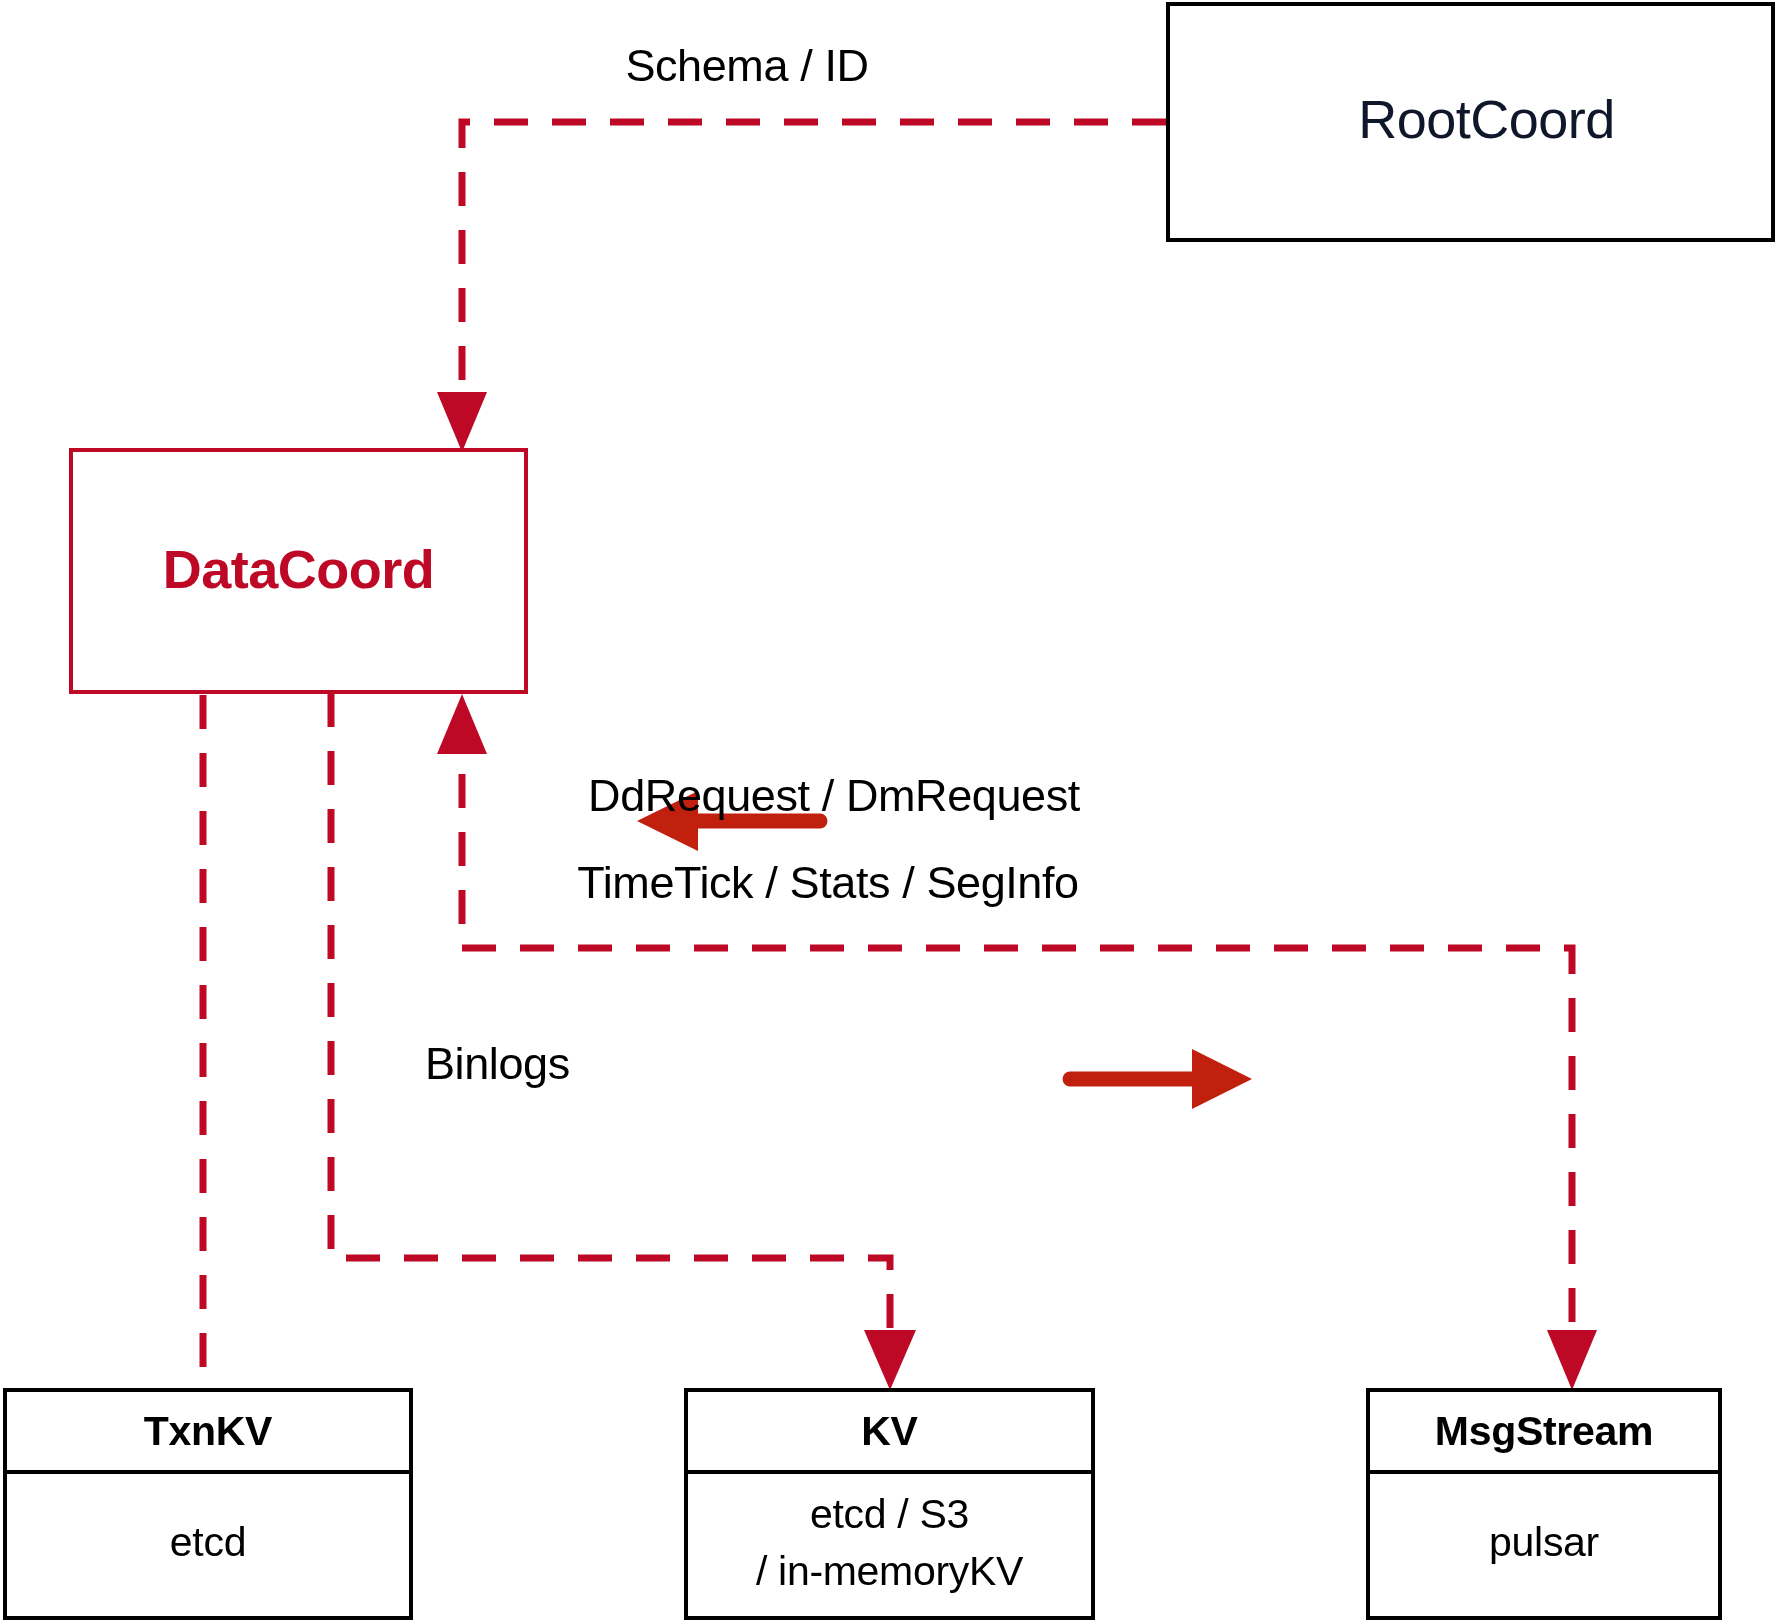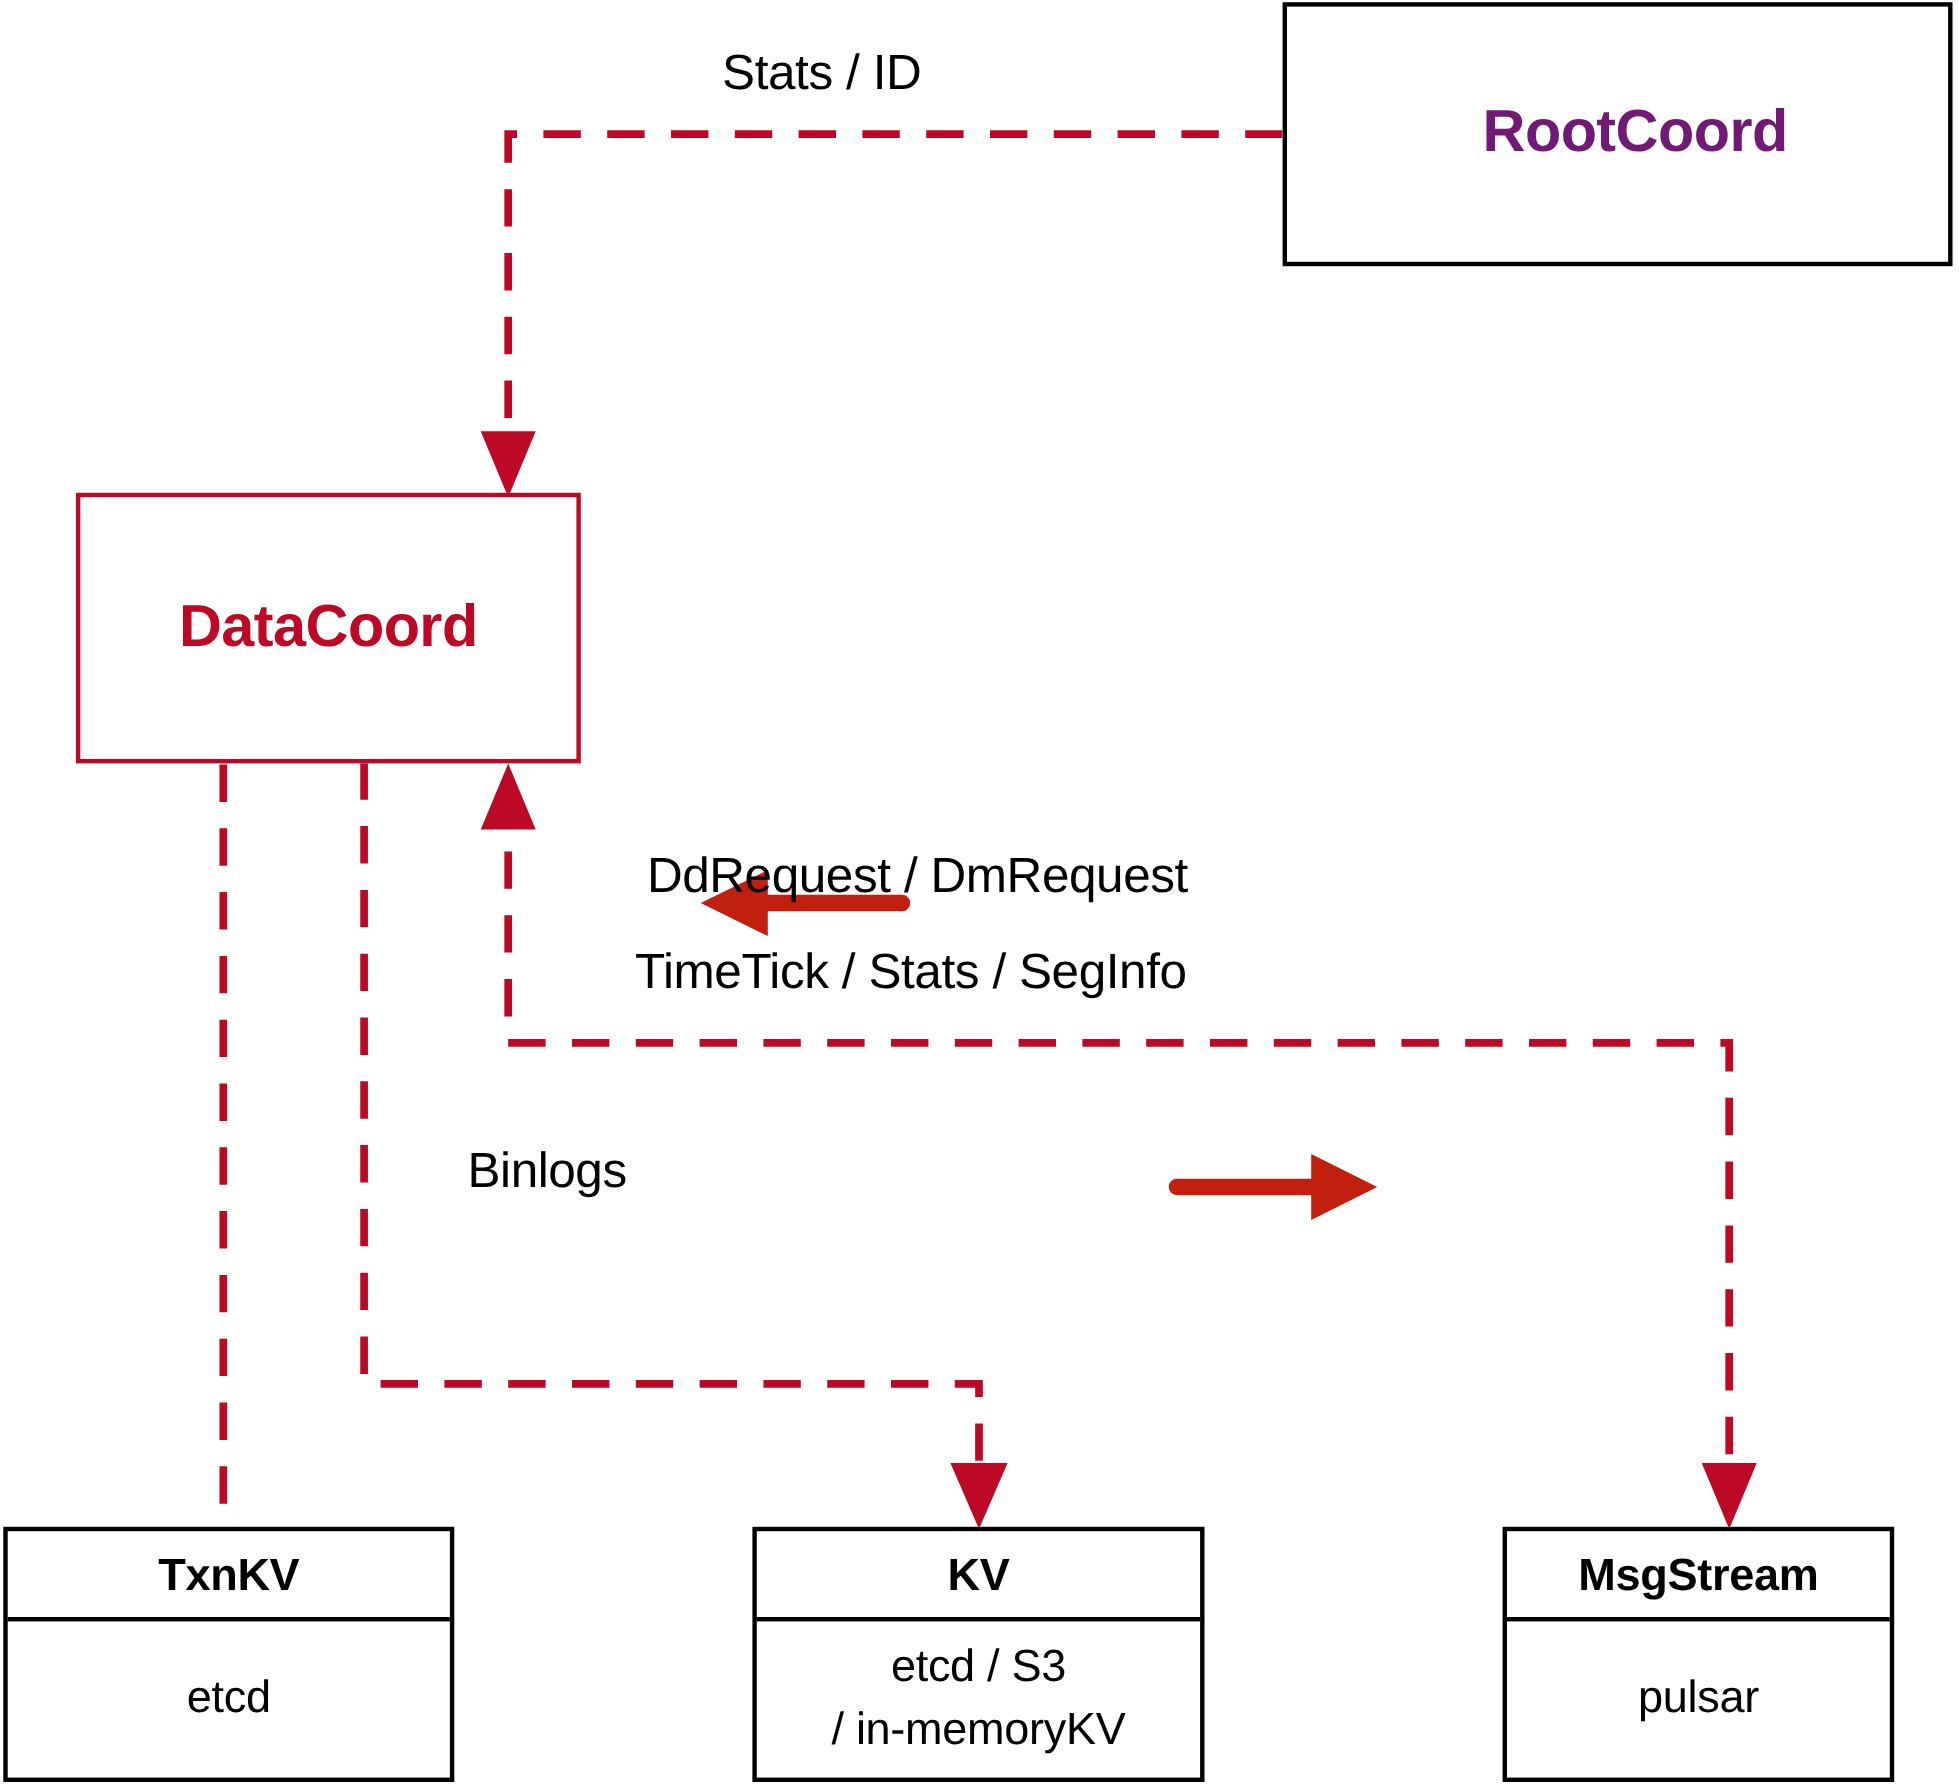--- a/index.html
+++ b/index.html
@@ -32,22 +32,22 @@
     border: 4px solid #000000;
   }
   .node-red {
     border: 4px solid #bd0926;
   }
   .node-title-plain {
     position: absolute;
     left: 0; right: 0;
     text-align: center;
     font-size: 54px;
-    color: #701a75;
-    font-weight: 700;
+    color: #0f172a;
+    font-weight: 400;
     letter-spacing: -0.5px;
     margin-left: 32px;
   }
   .node-title-red {
     position: absolute;
     left: 0; right: 0;
     text-align: center;
     font-size: 54px;
     color: #bd0926;
     font-weight: 700;
@@ -161,21 +161,21 @@
 
   <div class="node-box node-black" style="left:1366px; top:1388px; width:356px; height:232px;">
     <div class="hdr-row">
       <span class="hdr-label">MsgStream</span>
     </div>
     <div class="body-row">
       <span class="body-line">pulsar</span>
     </div>
   </div>
 
-  <div class="edge-label" style="left:537px; top:40px; width:420px; text-align:center;">Stats / ID</div>
+  <div class="edge-label" style="left:537px; top:40px; width:420px; text-align:center;">Schema / ID</div>
 
   <div class="edge-label" style="left:566px; top:857px; width:524px; text-align:center;">TimeTick / Stats / SegInfo</div>
 
   <div class="edge-label" style="left:579px; top:770px; width:510px; text-align:center;">DdRequest / DmRequest</div>
 
   <div class="edge-label" style="left:425px; top:1038px; width:150px; text-align:left;">Binlogs</div>
 
 </div>
 
 </body></html>

